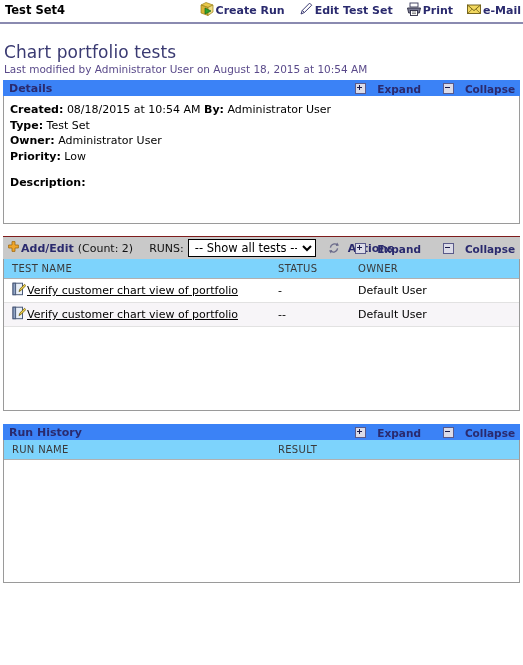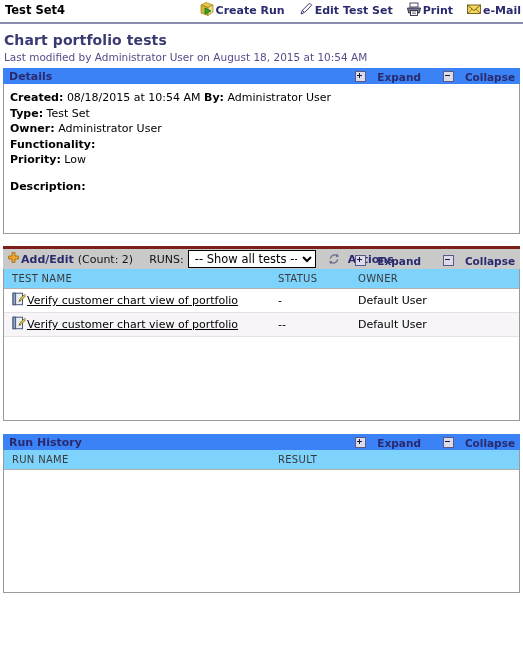--- a/index.html
+++ b/index.html
@@ -56,25 +56,26 @@
   .ico { display: inline-block; position: relative; }
 
   
   .ico-box { width: 16px; height: 16px; }
 
   
   .pagehead {
     padding: 7px 0 3px 4px;
   }
   .pagetitle {
-    font-size: 14px;
+    font-size: 17px;
     color: #3a3a72;
-    font-weight: bold;
+    font-weight: normal;
     line-height: 19px;
     letter-spacing: 0.1px;
+    margin-top: 12px;
   }
   .pagesub {
     font-size: 10.5px;
     color: #5a4a8a;
     line-height: 13px;
     padding-top: 1px;
   }
 
   
   .panel { margin: 0 3px 0 3px; }
@@ -137,32 +138,32 @@
   }
 
   .panel-body {
     border: 1px solid #9a9a9a;
     border-top: none;
     background: #ffffff;
     box-sizing: border-box;
   }
 
   
-  .details-body { height: 150px; padding: 6px 16px 0 6px; }
+  .details-body { height: 128px; padding: 6px 16px 0 6px; }
   .detail-line {
     line-height: 15.5px;
     font-size: 11px;
   }
   .detail-line b { font-weight: bold; }
   .detail-gap { height: 11px; }
 
   
   .tests-head {
     background: #c9c9c9;
-    border-top: 3px solid #7f1d1d;
+    border-top: 1px solid #7f1d1d;
     height: 23px;
     display: flex;
     align-items: center;
     position: relative;
     padding-left: 5px;
     box-sizing: border-box;
   }
   .addedit {
     display: flex;
     align-items: center;
@@ -345,24 +346,20 @@
       <b>By:</b>
       <span>Administrator User</span>
     </div>
     <div class="detail-line">
       <b>Type:</b>
       <span>Test Set</span>
     </div>
     <div class="detail-line">
       <b>Owner:</b>
       <span>Administrator User</span>
-    </div>
-    <div class="detail-line">
-      <b>Functionality:</b>
-      <span></span>
     </div>
     <div class="detail-line">
       <b>Priority:</b>
       <span>Low</span>
     </div>
     <div class="detail-gap"></div>
     <div class="detail-line">
       <b>Description:</b>
       <span></span>
     </div>

